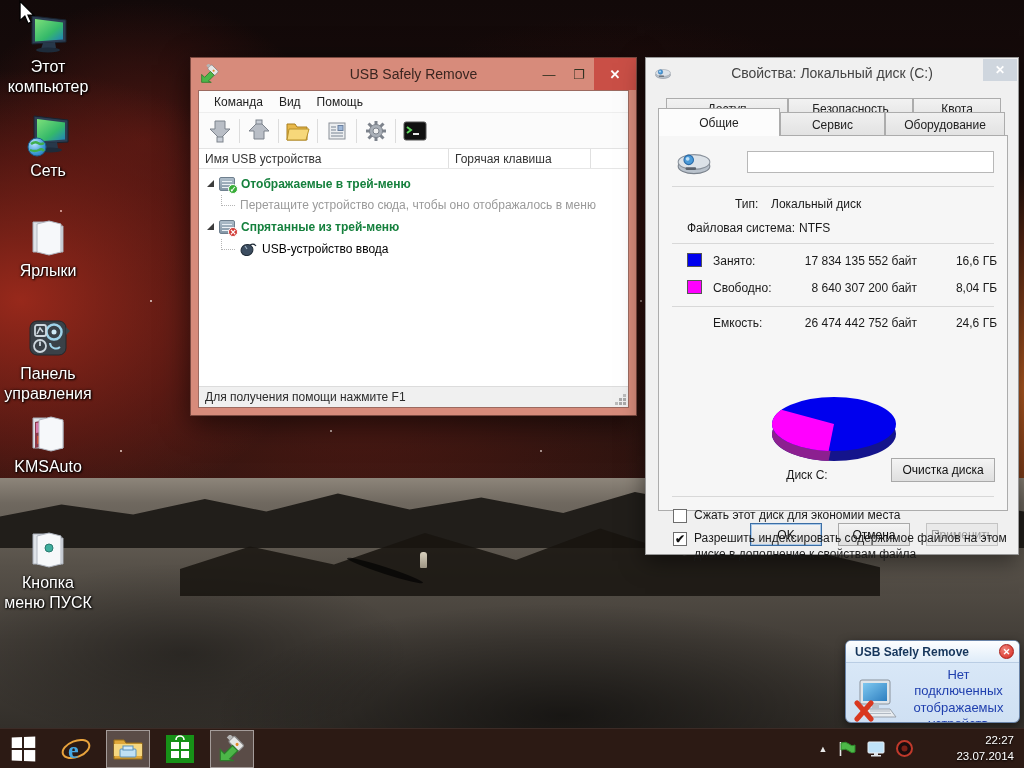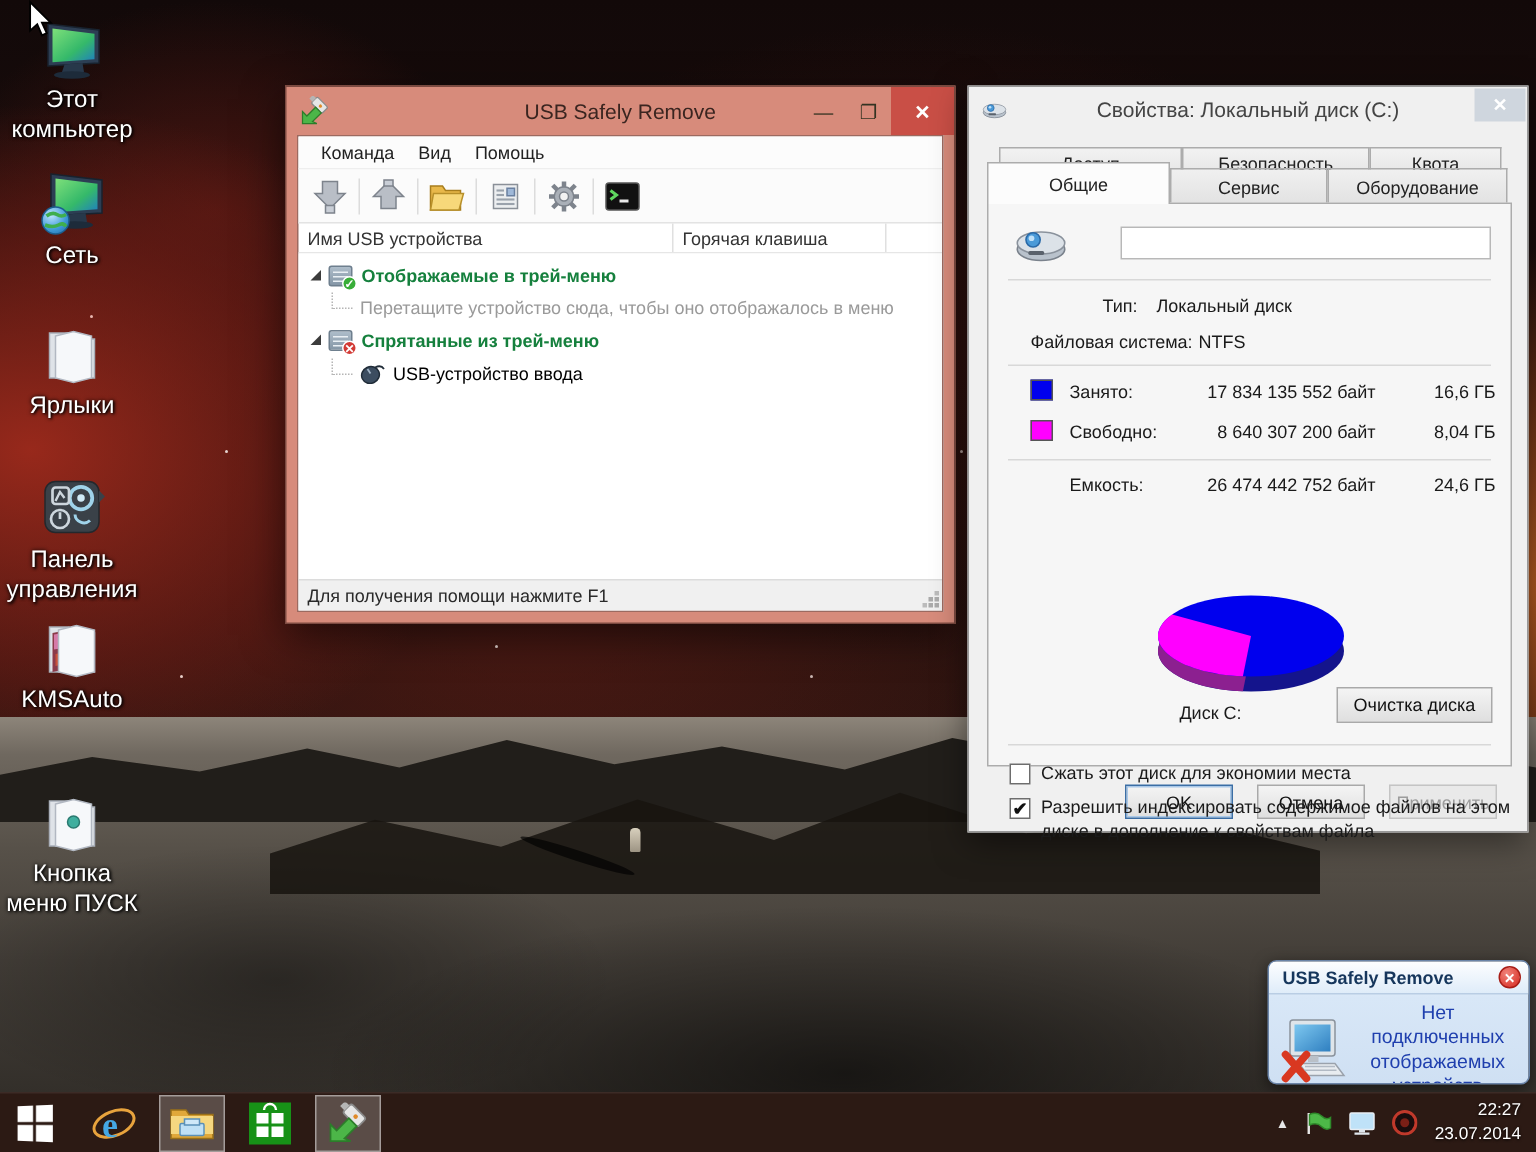--- a/index.html
+++ b/index.html
@@ -114,21 +114,21 @@
 
   
   .taskbar { position:absolute; left:0; bottom:0; width:1024px; height:40px; background:rgba(47,28,21,.93); border-top:1px solid rgba(255,255,255,.08); display:flex; align-items:center; }
   .tb-start { width:46px; height:40px; display:flex; align-items:center; justify-content:center; }
   .winflag { display:grid; grid-template-columns:11px 11px; grid-template-rows:11px 11px; gap:2px; transform:perspective(60px) rotateY(-12deg); }
   .winflag i { background:#fff; }
   .tb-app { width:44px; height:38px; display:flex; align-items:center; justify-content:center; margin-left:8px; }
   .tb-app.active { background:rgba(255,255,255,.22); border:1px solid rgba(255,255,255,.45); }
   .tray { margin-left:auto; display:flex; align-items:center; gap:11px; padding-right:10px; }
   .tray-arrow { color:#e8e8e8; font-size:9px; }
-  .clock { color:#fff; font-size:11.5px; text-align:right; line-height:1.35; text-shadow:0 1px 2px #000; }
+  .clock { color:#fff; font-size:11.5px; text-align:right; line-height:1.35; text-shadow:0 1px 2px #000;margin-left:32px; }
 
   .ticon { display:block; }
 </style>
 </head>
 <body>
 
 <div class="wallpaper">
   <div class="sky"></div>
   <div class="stars"></div>
   <div class="lunar">

